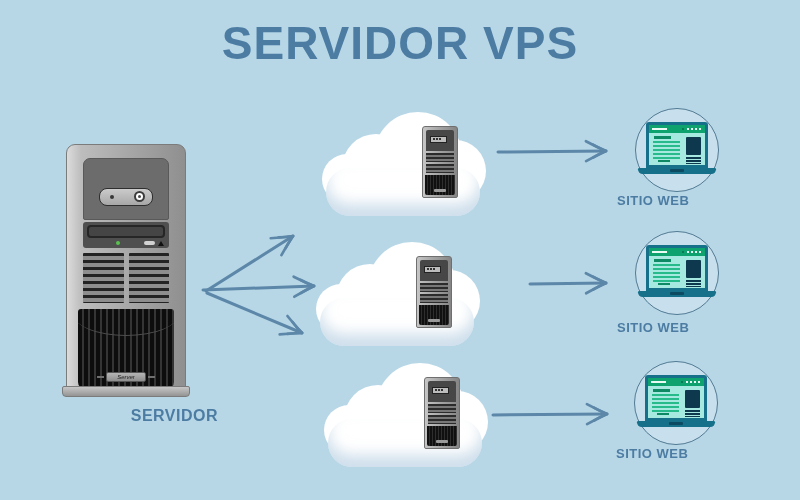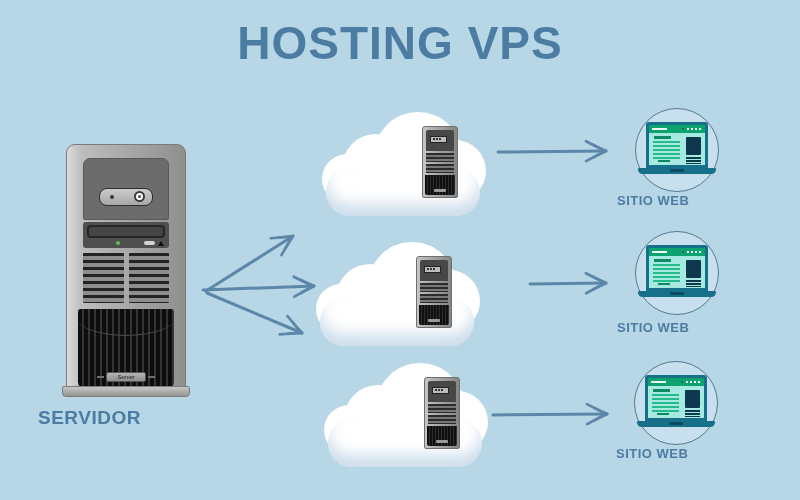--- a/index.html
+++ b/index.html
@@ -81,22 +81,22 @@
   }
   .srv-badge::before,.srv-badge::after{
     content:"";position:absolute;top:3px;width:7px;height:1.5px;background:#6f6f6f;
   }
   .srv-badge::before{left:-10px;} .srv-badge::after{right:-10px;}
   .srv-base{
     position:absolute;left:-5px;right:-5px;bottom:-4px;height:9px;
     background:linear-gradient(#c7c7c7,#949494);border:1px solid #7b7b7b;border-radius:2px 2px 4px 4px;
   }
   .server-label{
-    position:absolute;left:38px;top:407px;width:180px;text-align:left;
-    font-size:19px;font-weight:700;letter-spacing:.5px;color:var(--accent-text,#4d7ca3);
+    position:absolute;left:38px;top:407px;width:180px;text-align:right;
+    font-size:16px;font-weight:700;letter-spacing:.5px;color:var(--accent-text,#4d7ca3);
   }
   
   .arrows{position:absolute;left:0;top:0;pointer-events:none;}
   .arrows marker{overflow:visible;}
   .arrow-line{stroke:var(--arrow,#5d87a8);stroke-width:3;fill:none;stroke-linecap:round;}
   .arrow-head{stroke:var(--arrow,#5d87a8);stroke-width:2.7;fill:none;stroke-linecap:round;stroke-linejoin:round;}
   
   .cloud{position:absolute;width:168px;height:112px;}
   .puff{position:absolute;background:#fff;border-radius:50%;}
   .puff-a{left:4px;top:42px;width:50px;height:50px;}
@@ -187,21 +187,21 @@
   
   .cloud-1{left:318px;top:112px;} .cloud-2{left:312px;top:242px;} .cloud-3{left:320px;top:363px;}
   .circle-1{left:635px;top:108px;} .circle-2{left:635px;top:231px;} .circle-3{left:634px;top:361px;}
   .label-1{left:617px;top:193px;} .label-2{left:617px;top:320px;} .label-3{left:616px;top:446px;}
 </style>
 </head>
 <body>
 
 <div class="canvas">
 
-  <h1 class="page-title">HOSTING VPS</h1>
+  <h1 class="page-title">SERVIDOR VPS</h1>
 
   <div class="server">
     <div class="srv-top">
       <div class="srv-plate">
         <span class="dot-small"></span>
         <span class="dot-ring"></span>
       </div>
     </div>
     <div class="srv-drive">
       <div class="srv-slot"></div>

